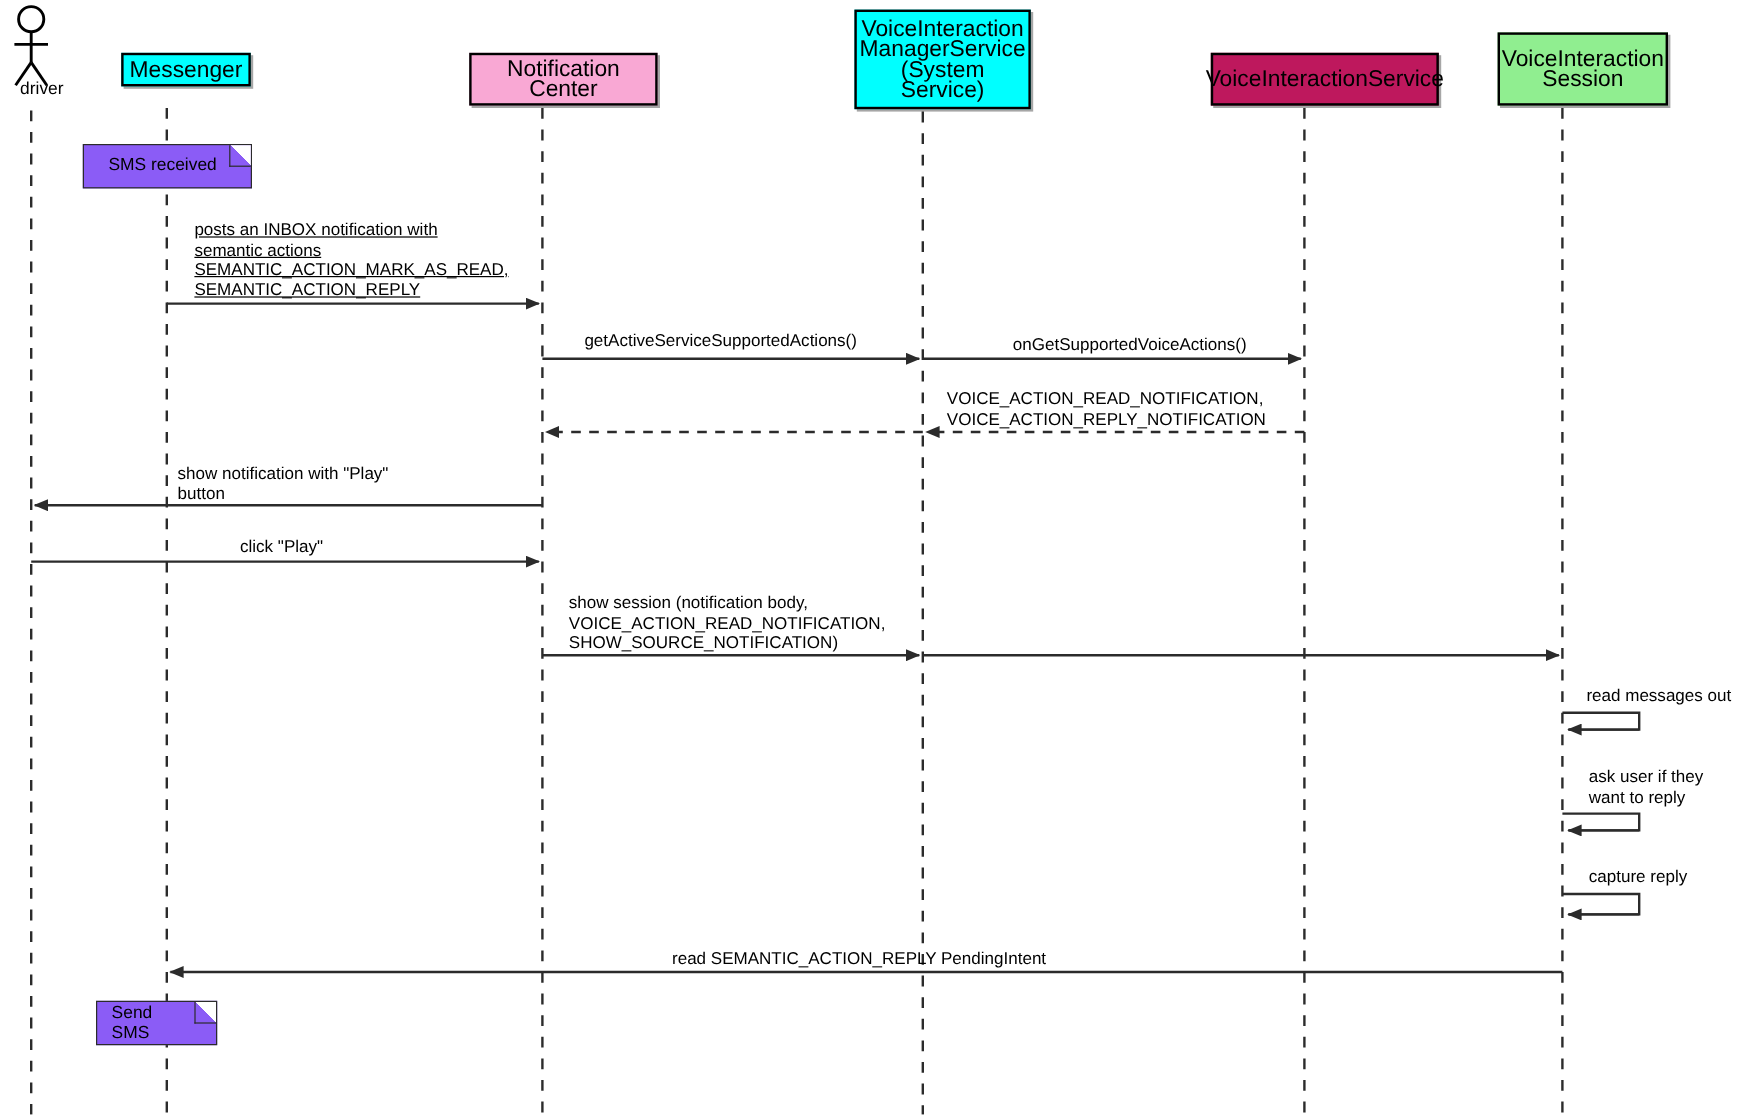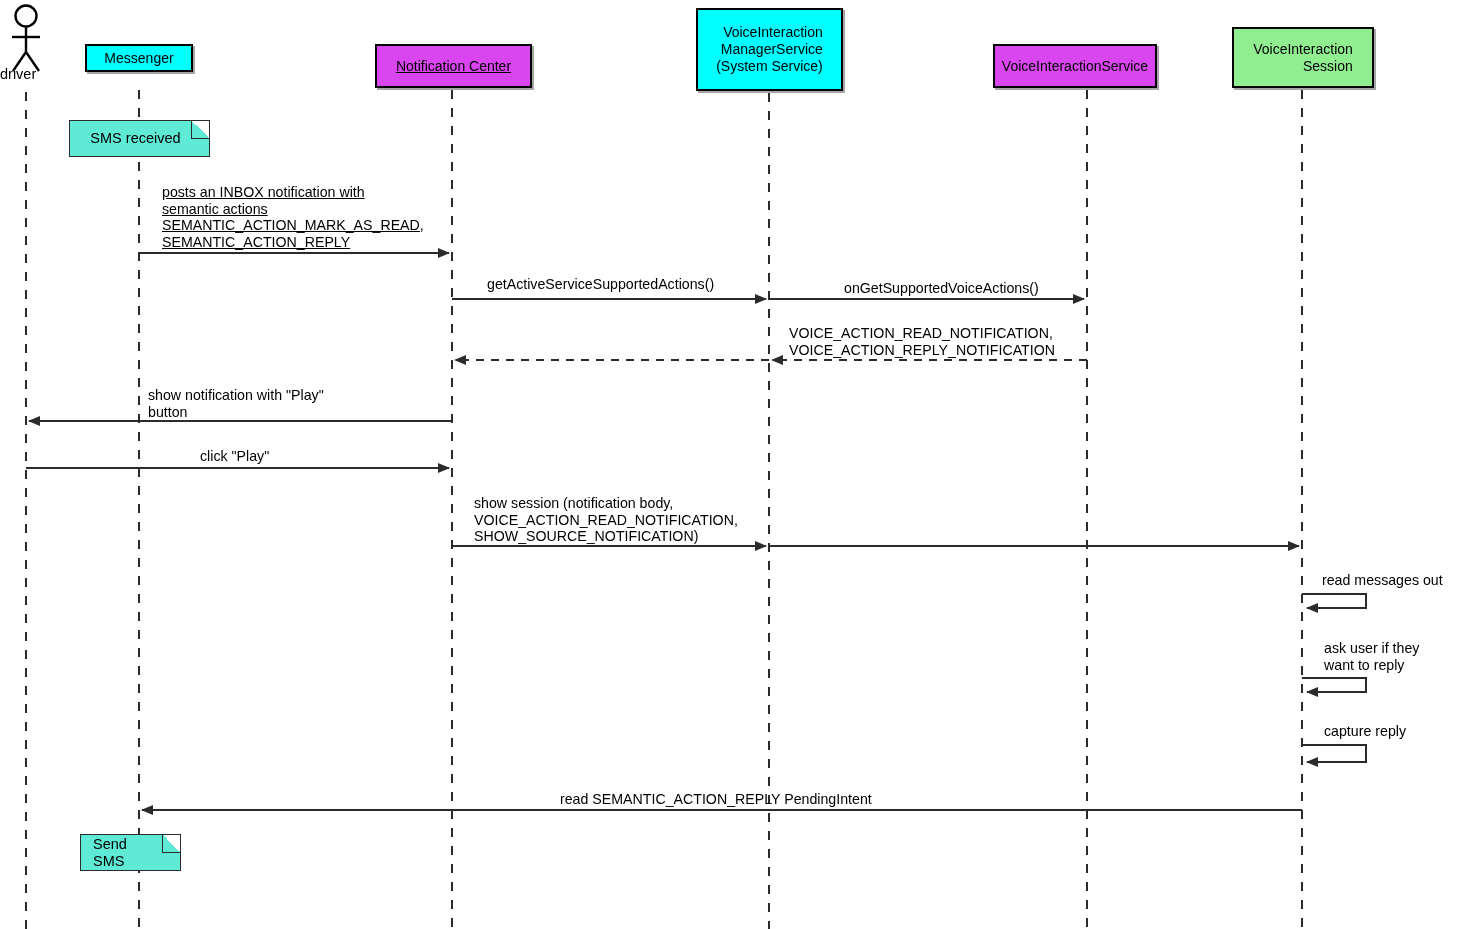--- a/index.html
+++ b/index.html
@@ -26,35 +26,36 @@
     height: 929px;
   }
   .participant-box {
     position: absolute;
     box-sizing: border-box;
     border: 2px solid #000000;
     box-shadow: 2px 2px 0 rgba(0,0,0,0.35);
     display: flex;
     align-items: center;
     justify-content: center;
-    text-align: right;
-    font-size: 14px;
+    text-align: center;
+    font-size: 19px;
     line-height: 17px;
     color: #000000;
     letter-spacing: 0px;
+    margin-left: 16px;
   }
   .participant-label {
     display: block;
     white-space: pre-line;
     padding: 0 4px;
   }
   .note-box {
     position: absolute;
     box-sizing: border-box;
-    background: #5eead4;
+    background: #8b5cf6;
     border: 1.5px solid #2b2b2b;
     display: flex;
     align-items: center;
     justify-content: center;
     font-size: 14.5px;
     line-height: 17px;
     color: #000000;
   }
   .note-fold {
     position: absolute;
@@ -76,21 +77,21 @@
     line-height: 16.5px;
     color: #000000;
     white-space: pre-line;
     text-align: left;
   }
   .actor-label {
     position: absolute;
     font-size: 14.5px;
     line-height: 16px;
     color: #000000;
-    text-align: left;
+    text-align: right;
   }
 </style>
 </head>
 <body>
 
 <div id="diagram-root">
 
   <svg id="seq-svg" viewBox="0 0 1457 929">
     <defs>
       <marker id="arrow-solid" markerWidth="12" markerHeight="10" refX="11" refY="5" orient="auto" markerUnits="userSpaceOnUse">
@@ -143,31 +144,31 @@
       </g>
     </g>
   </svg>
 
   <div class="actor-label" style="left:0px; top:66px; width:53px;">driver</div>
 
   <div class="participant-box" style="left:85px; top:44px; width:108px; height:28px; background:#00FFFF;">
     <span class="participant-label">Messenger</span>
   </div>
 
-  <div class="participant-box" style="left:375px; top:44px; width:157px; height:44px; background:#d946ef;text-decoration:underline;">
+  <div class="participant-box" style="left:375px; top:44px; width:157px; height:44px; background:#f9a8d4;">
     <span class="participant-label">Notification Center</span>
   </div>
 
   <div class="participant-box" style="left:696px; top:8px; width:147px; height:83px; background:#00FFFF;">
     <span class="participant-label">VoiceInteraction
 ManagerService
 (System Service)</span>
   </div>
 
-  <div class="participant-box" style="left:993px; top:44px; width:164px; height:44px; background:#d946ef;">
+  <div class="participant-box" style="left:993px; top:44px; width:190px; height:44px; background:#be185d;">
     <span class="participant-label">VoiceInteractionService</span>
   </div>
 
   <div class="participant-box" style="left:1232px; top:27px; width:142px; height:61px; background:#90EE90;">
     <span class="participant-label">VoiceInteraction
 Session</span>
   </div>
 
   <div class="note-box" style="left:69px; top:120px; width:141px; height:37px;">
     <span class="note-text">SMS received</span>

